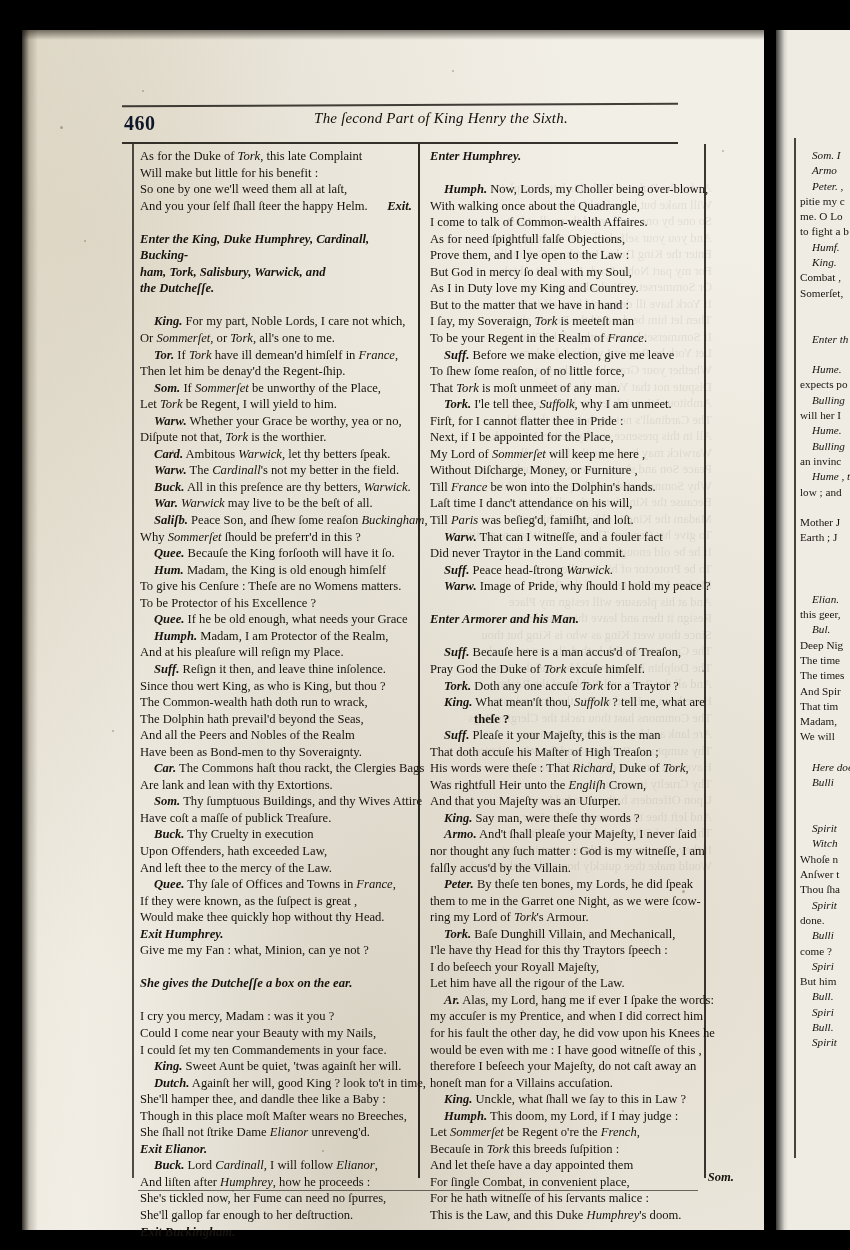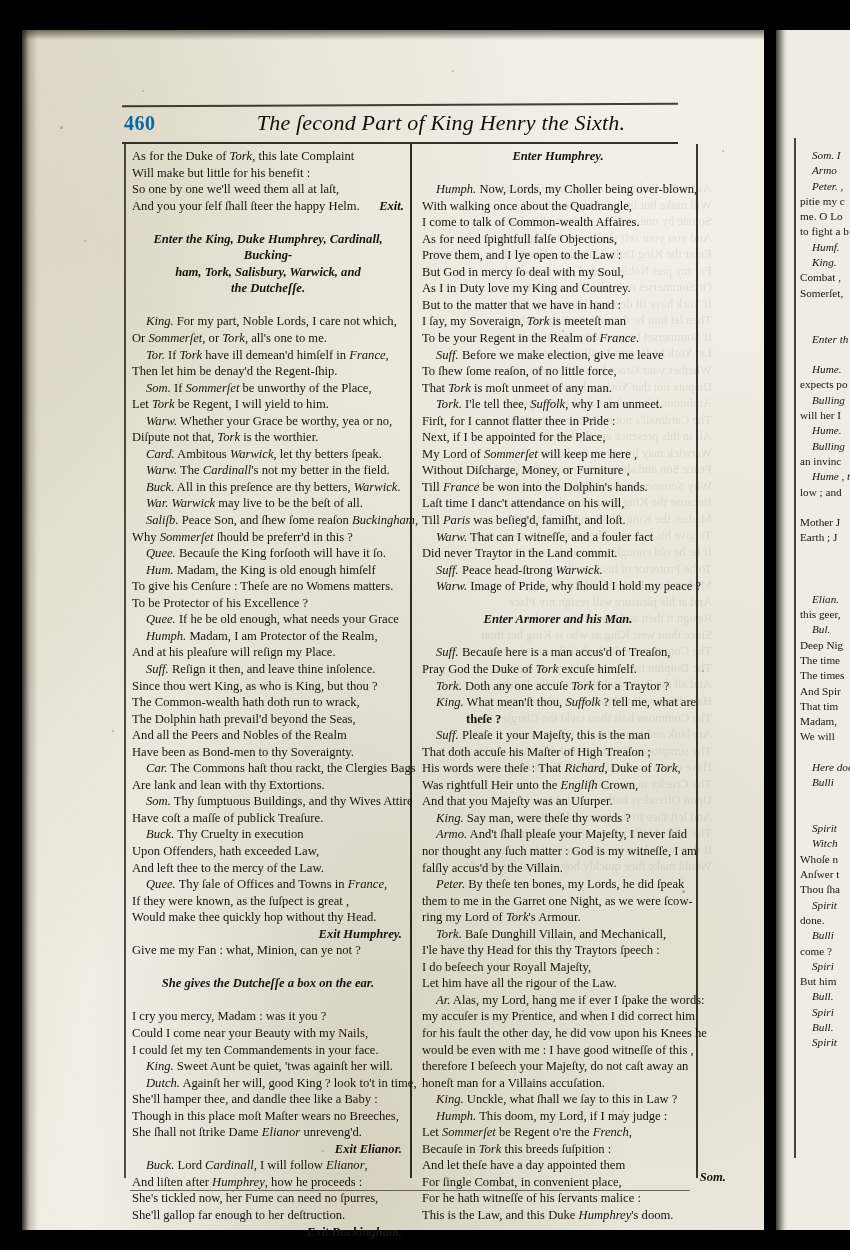--- a/index.html
+++ b/index.html
@@ -122,46 +122,46 @@
     background: #14110c;
     opacity: 0.8;
     transform: rotate(-0.25deg);
   }
   .folio {
     position: absolute;
     left: 10px; top: 10px;
     font-size: 20px;
     font-weight: 700;
     letter-spacing: 0.5px;
-    color: #0369a1;
+    color: #0f172a;
   }
   .runhead-title {
     position: absolute;
     left: 0; right: 0; top: 8px;
     text-align: center;
     font-style: italic;
-    font-size: 22px;
+    font-size: 15px;
     letter-spacing: 0.2px;
     color: #120f0a;
     padding-left: 46px;
   }
   .head-rule {
     position: absolute;
     left: 8px;
     top: 40px;
     width: 556px;
     height: 1.6px;
     background: #14110c;
     opacity: 0.85;
   }
 
   
   .columns {
     position: absolute;
-    left: 8px;
+    left: 16px;
     top: 46px;
     width: 608px;
     height: 1040px;
   }
   .col {
     position: absolute;
     top: 0;
     width: 272px;
     font-size: 12.6px;
     line-height: 16.55px;
@@ -207,35 +207,34 @@
     opacity: 0.6;
   }
 
   
   .ln {
     white-space: nowrap;
     overflow: visible;
   }
   .ln-ind { text-indent: 14px; }
   .sd {            
-    text-align: center;
     font-style: italic;
     font-weight: 600;
     white-space: normal;
   }
   .sd-right {      
-    text-align: right;
+    text-align: left;
     font-style: italic;
     font-weight: 700;
     padding-right: 2px;
   }
   .blank { height: 16.55px; }
   i.sp {            
     font-style: italic;
-    font-weight: 400;
+    font-weight: 700;
   }
   i.nm { font-style: italic; }
 
   .catchword {
     position: absolute;
     right: 4px;
     top: 1022px;
     font-style: italic;
     font-weight: 700;
     font-size: 12.6px;

